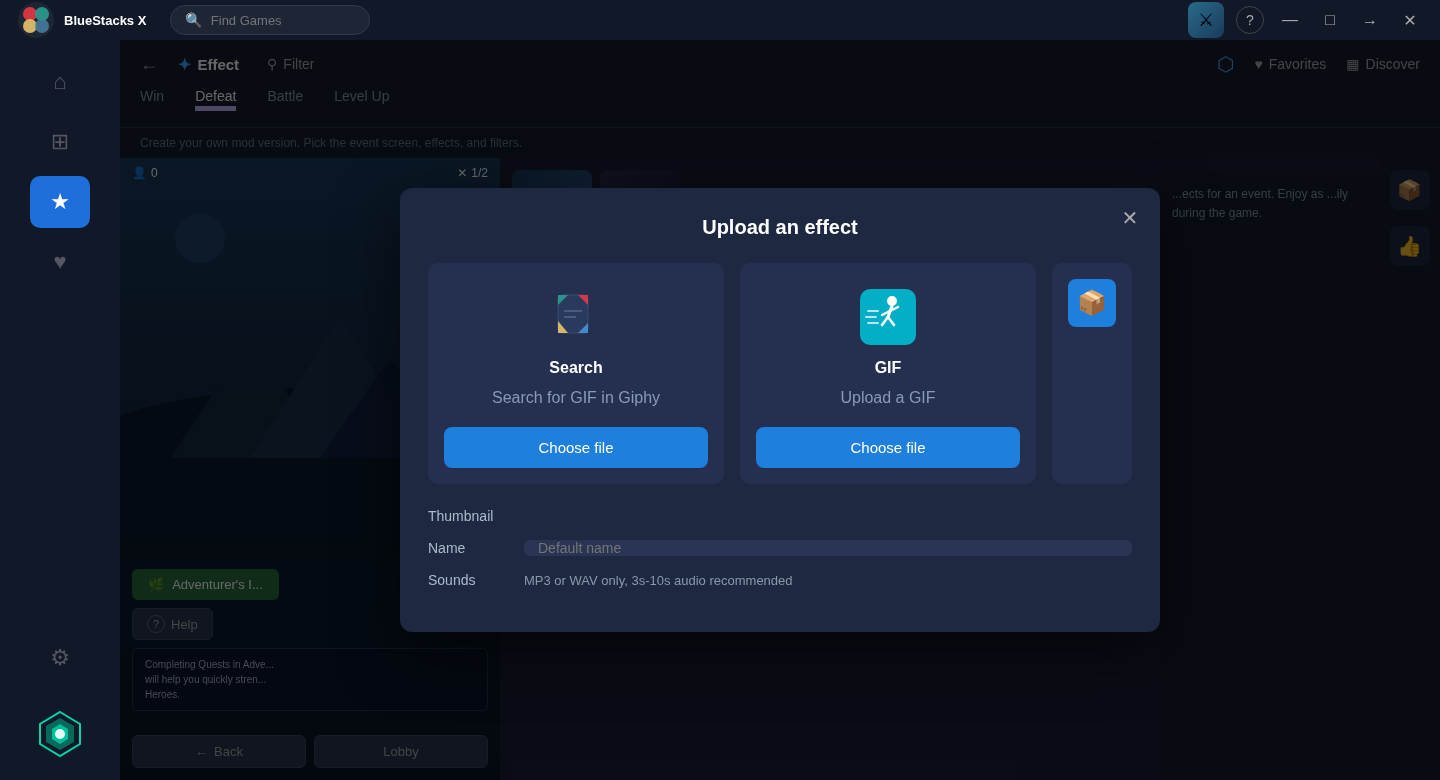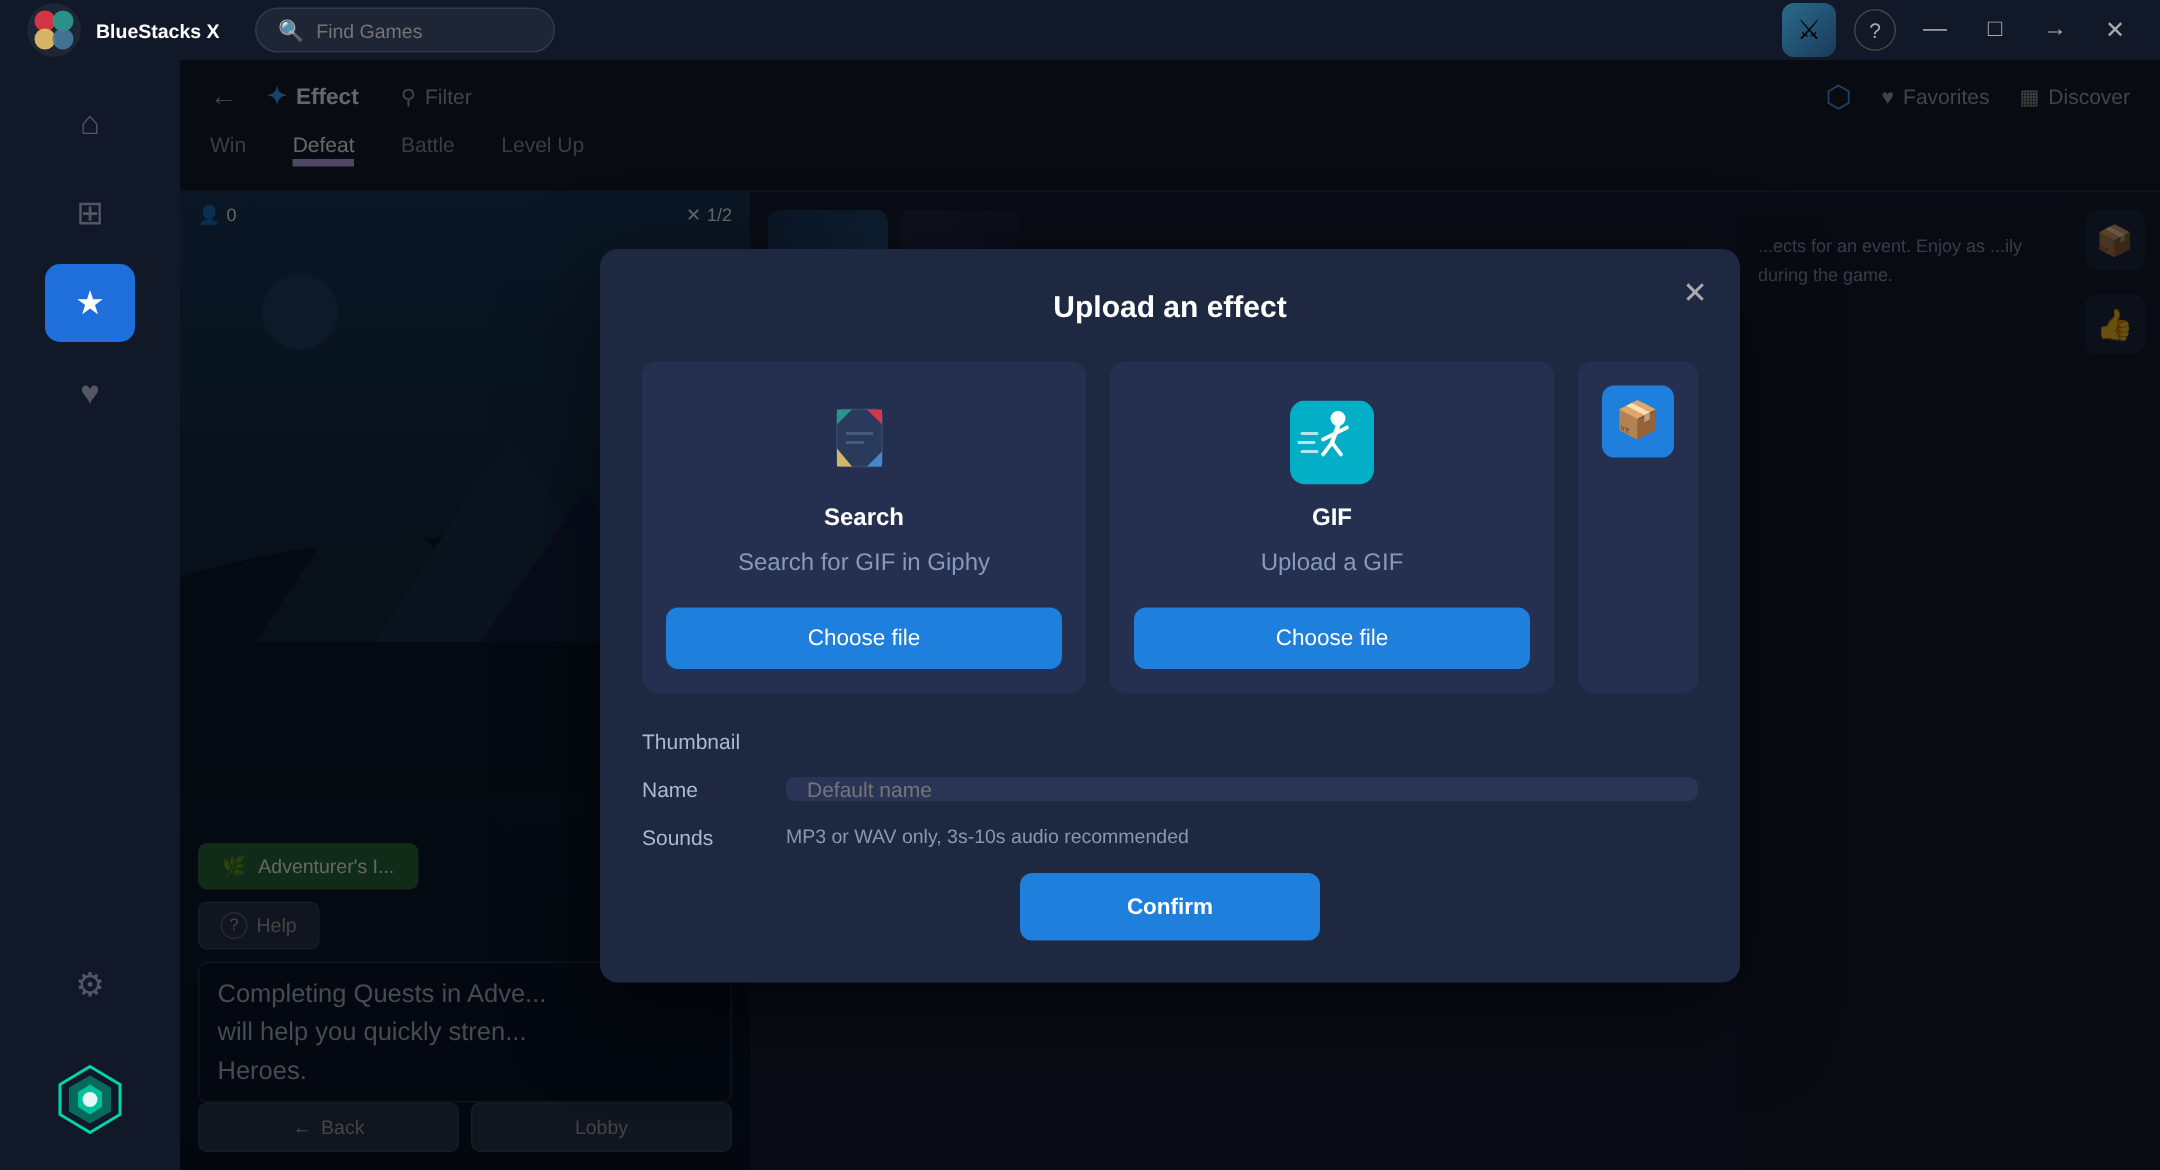--- a/index.html
+++ b/index.html
@@ -280,23 +280,23 @@
       display: flex;
       align-items: center;
       gap: 6px;
     }
     .game-text-box {
       background: rgba(10,20,40,0.85);
       border: 1px solid #2a3550;
       border-radius: 6px;
       padding: 8px 12px;
       color: #aabbcc;
-      font-size: 17px;
+      font-size: 10px;
       line-height: 1.5;
-      margin-bottom: 0;
+      margin-bottom: 24px;
     }
     .game-nav-btns {
       display: flex;
       gap: 8px;
     }
     .back-game-btn, .lobby-btn {
       flex: 1;
       background: #2a3550;
       border: 1px solid #3a4a65;
       border-radius: 6px;
@@ -582,20 +582,21 @@
         </div>
       </div>
     </div>
 
     <div class="event-tabs">
       <span class="event-tab">Win</span>
       <span class="event-tab active">Defeat</span>
       <span class="event-tab">Battle</span>
       <span class="event-tab">Level Up</span>
     </div>
+    <div class="event-subtitle">Create your own mod version. Pick the event screen, effects, and filters.</div>
 
     <div class="game-area">
 
       <div class="game-preview">
         <div class="game-preview-bg">
 
           <svg width="380" height="400" style="position:absolute;top:0;left:0;" viewBox="0 0 380 400">
             <defs>
               <linearGradient id="sky" x1="0%" y1="0%" x2="0%" y2="100%">
                 <stop offset="0%" style="stop-color:#1a3a5c"></stop>
@@ -747,18 +748,17 @@
         <div class="modal-field">
           <div class="modal-field-label">Name</div>
           <input class="name-input" type="text" placeholder="Default name" style="">
         </div>
 
         <div class="modal-field">
           <div class="modal-field-label">Sounds</div>
           <div class="modal-field-value">MP3 or WAV only, 3s-10s audio recommended</div>
         </div>
 
-        <button class="confirm-btn">Confirm</button>
       </div>
     </div>
 
   </div>
 </div>
 
 </body></html>

